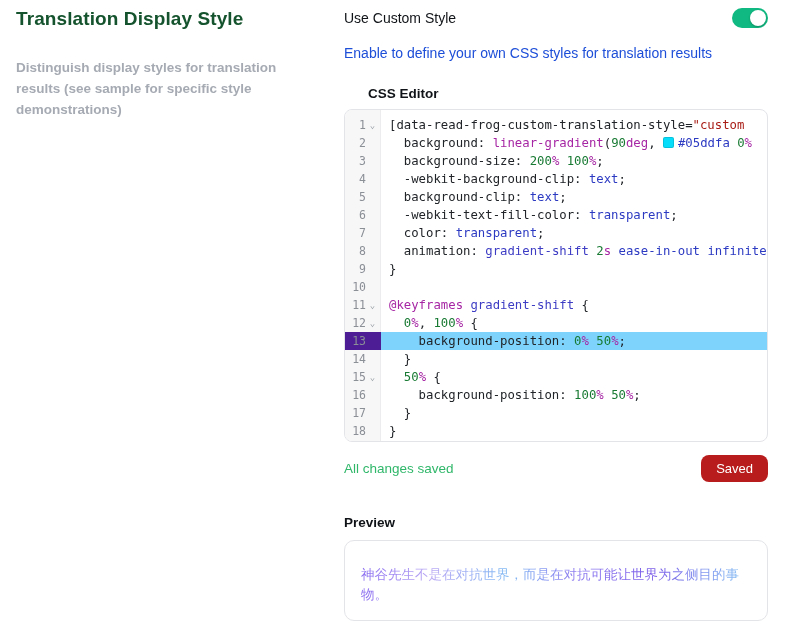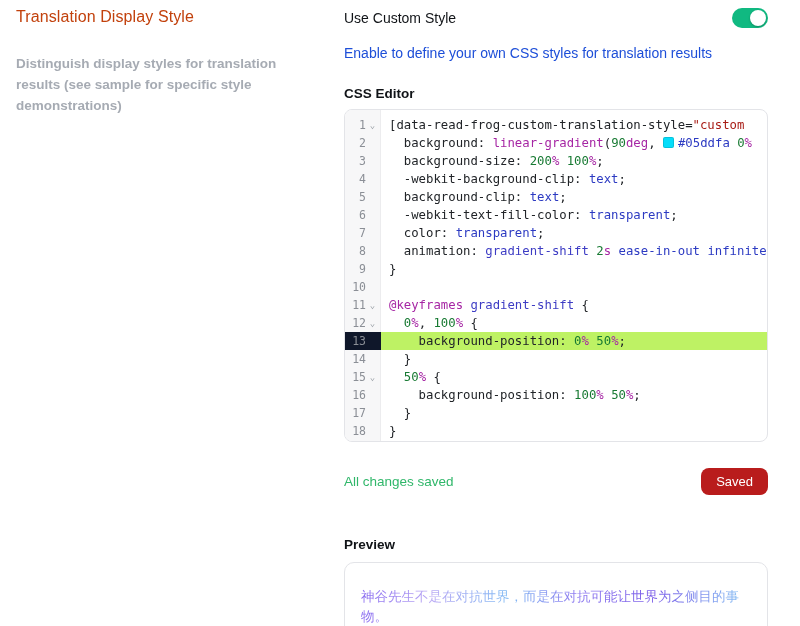--- a/index.html
+++ b/index.html
@@ -2,68 +2,68 @@
 <html><head>
 <meta charset="utf-8">
 <style>
   * { margin:0; padding:0; box-sizing:border-box; }
   html,body { width:800px; height:626px; background:#ffffff; overflow:hidden;
               font-family:"Liberation Sans", sans-serif; color:#111418; }
   .page { position:relative; width:800px; height:626px; }
 
   
   .left-col { position:absolute; left:16px; top:8px; width:308px; }
-  .page-title { font-size:16px; font-weight:400; color:#c2410c; letter-spacing:.1px; }
+  .page-title { font-size:19px; font-weight:700; color:#14532d; letter-spacing:.1px; }
   .page-desc { margin-top:28px; font-size:13.5px; line-height:1.55; color:#a6abb3;font-weight:bold; }
 
   
   .right-col { position:absolute; left:344px; top:8px; width:424px; }
   .row-between { display:flex; align-items:center; justify-content:space-between; }
   .section-label { font-size:14px; font-weight:400; color:#101317; }
   .sub-desc { margin-top:17px; font-size:14px; color:#1d4ed8; }
 
   
   .toggle { position:relative; width:36px; height:20px; border-radius:10px; background:#10b981; cursor:pointer; flex:none; }
   .toggle .knob { position:absolute; top:2px; right:2px; width:16px; height:16px; border-radius:50%;
                   background:#fff; box-shadow:0 1px 2px rgba(0,0,0,.25); }
 
-  .editor-label { margin-top:25px; font-size:13.5px; font-weight:600; color:#101317; }
+  .editor-label { margin-top:25px; font-size:13.5px; font-weight:600; color:#101317;margin-left:24px; }
 
   
   .editor { position:relative; margin-top:8px; height:333px; border:1px solid #e3e4e8; border-radius:8px;
             background:#fff; overflow:hidden; font-family:"DejaVu Sans Mono", monospace; font-size:12.3px; }
   .gutter-strip { position:absolute; left:0; top:0; bottom:0; width:36px; background:#f7f7f8; border-right:1px solid #ececee; }
   .code-lines { position:relative; padding-top:6px; }
   .cm-line { display:flex; height:18px; line-height:18px; white-space:pre; }
-  .cm-line.active .code-part { background:#bef264; }
-  .cm-line.active .gutter-part { background:#0f172a; }
+  .cm-line.active .code-part { background:#7dd3fc; }
+  .cm-line.active .gutter-part { background:#4c1d95; }
   .gutter-part { flex:none; width:36px; display:flex; align-items:center; z-index:1; }
   .line-num { width:21px; text-align:right; color:#8b8f96; font-size:11.5px; }
   .fold { width:13px; text-align:center; color:#9aa0a6; font-size:9px; cursor:pointer; }
   .code-part { flex:1 1 auto; padding-left:8px; overflow:hidden; }
 
   .tok-plain  { color:#212428; }
   .tok-string { color:#a81c15; }
   .tok-fn     { color:#a626a4; }
   .tok-kw     { color:#a626a4; }
   .tok-unit   { color:#a626a4; }
   .tok-num    { color:#187a33; }
   .tok-atom   { color:#2c3ac2; }
   .tok-name   { color:#3d3cc4; }
   .tok-swatch { display:inline-block; width:11px; height:11px; border-radius:2px; vertical-align:-1px;
                 margin-right:4px; border:1px solid rgba(0,0,0,.12); }
 
   
-  .status-row { margin-top:26px; }
+  .status-row { margin-top:13px; }
   .status-text { font-size:13.5px; color:#30b76a; }
   .saved-btn { background:#b91c1c; color:#ffffff; font-size:13px; font-weight:500; border:none;
                border-radius:8px; padding:6px 15px; cursor:default; }
 
   
-  .preview-label { margin-top:42px; font-size:13.5px; font-weight:600; color:#101317; }
+  .preview-label { margin-top:33px; font-size:13.5px; font-weight:600; color:#101317; }
   .preview-box { margin-top:10px; border:1px solid #e3e4e8; border-radius:10px; padding:15px 16px 14px; }
   .preview-src { font-size:13.5px; line-height:1.6; color:#17191d; }
   .preview-trans { margin-top:9px; font-size:13.5px; line-height:1.5;
                    background:linear-gradient(90deg,#8a6cf0 0%,#b9a8f4 18%,#7fb9f3 38%,#8f7cf0 55%,#7a5ce8 75%,#86c8f4 100%);
                    -webkit-background-clip:text; background-clip:text;
                    -webkit-text-fill-color:transparent; color:transparent; }
 </style>
 </head>
 <body>
 

